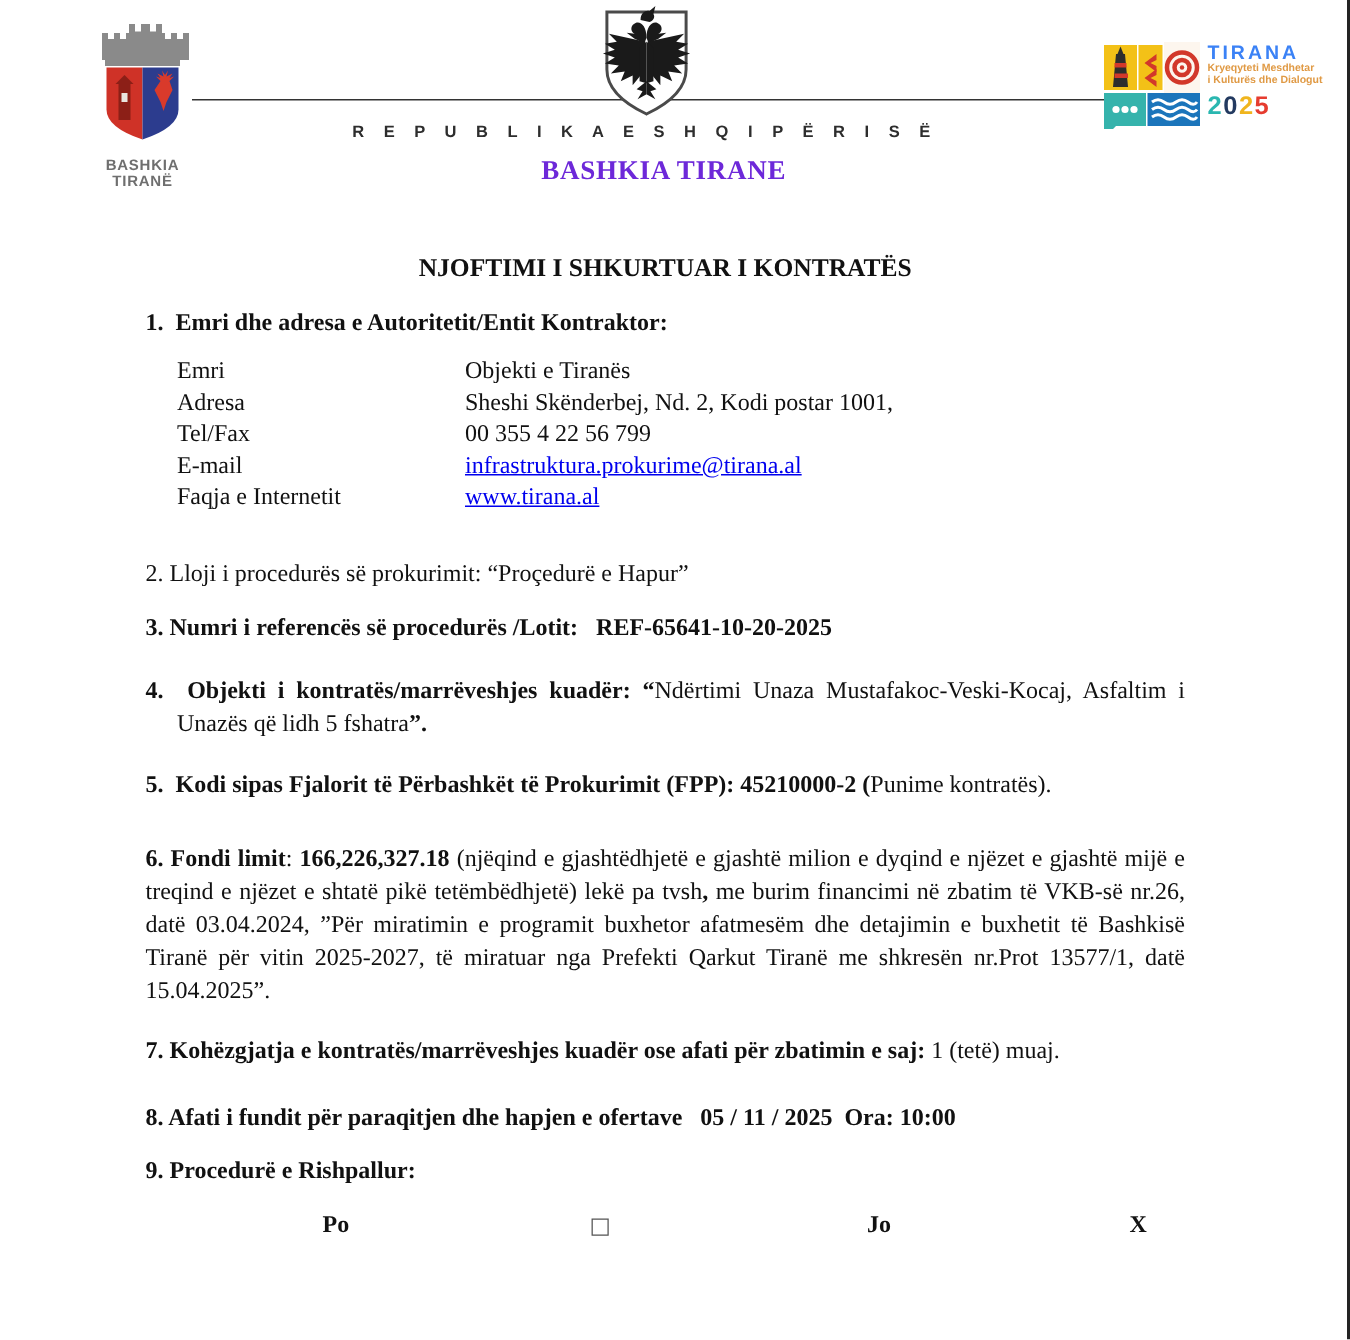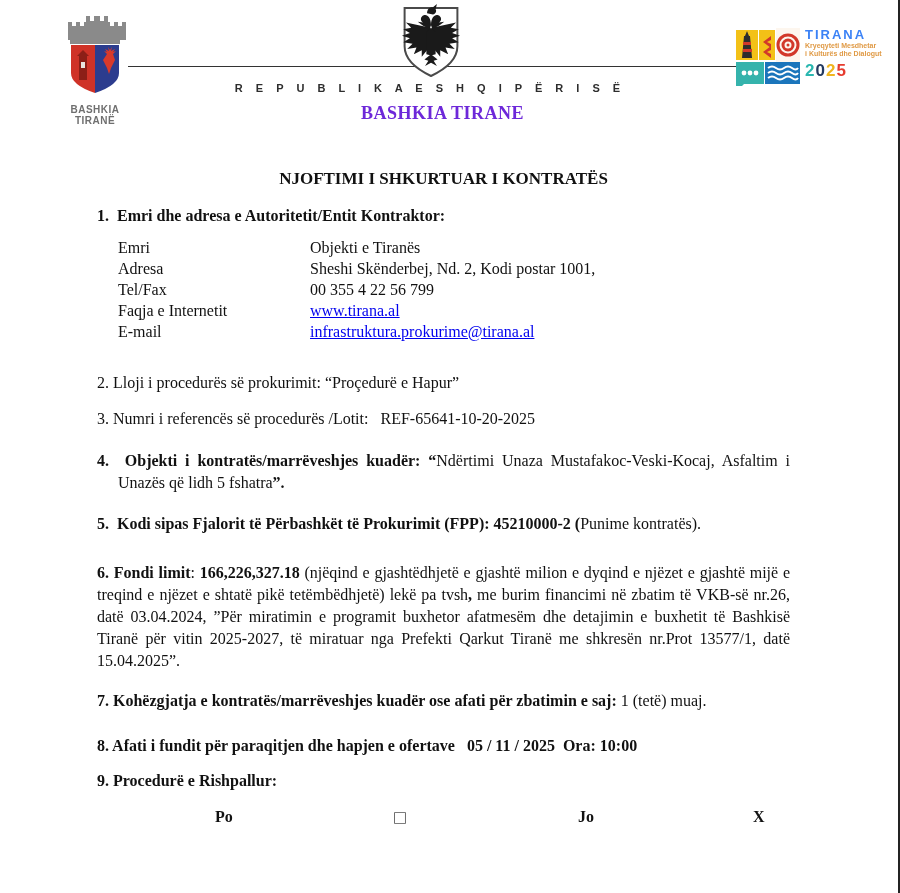--- a/index.html
+++ b/index.html
@@ -54,21 +54,21 @@
   .pre { white-space:pre-wrap; }
   .just { text-align:justify; }
 
   .s1 { margin-top:15px; font-weight:bold; }
   .contact { margin-top:10px; margin-left:21px; line-height:21px; }
   .c-row { display:flex; }
   .c-label { width:192px; flex:none; }
   .link { color:#0000ee; text-decoration:underline; cursor:pointer; }
 
   .s2 { margin-top:30px; font-weight:normal; }
-  .s3 { margin-top:14px; font-weight:normal; }
+  .s3 { margin-top:14px; font-weight:bold; }
   .s4 { margin-top:20px; padding-left:21px; text-indent:-21px; }
   .s5 { margin-top:19px; }
   .s6 { margin-top:27px; }
   .s7 { margin-top:18px; }
   .s8 { margin-top:23px; font-weight:bold; }
   .s9 { margin-top:13px; font-weight:bold; }
 
   .answers { position:relative; margin-top:14px; height:24px; }
   .answers span { position:absolute; top:0; }
   .ans-po { left:118px; font-weight:bold;text-align:right; }
@@ -183,26 +183,26 @@
       </div>
       <div class="c-row">
         <span class="c-label">Adresa</span>
         <span class="c-value">Sheshi Skënderbej, Nd. 2, Kodi postar 1001,</span>
       </div>
       <div class="c-row">
         <span class="c-label">Tel/Fax</span>
         <span class="c-value">00 355 4 22 56 799</span>
       </div>
       <div class="c-row">
+        <span class="c-label">E-mail</span>
+        <a class="c-value link">infrastruktura.prokurime@tirana.al</a>
+      </div>
+      <div class="c-row">
         <span class="c-label">Faqja e Internetit</span>
         <a class="c-value link">www.tirana.al</a>
-      </div>
-      <div class="c-row">
-        <span class="c-label">E-mail</span>
-        <a class="c-value link">infrastruktura.prokurime@tirana.al</a>
       </div>
     </div>
 
     <div class="s2">2. Lloji i procedurës së prokurimit: “Proçedurë e Hapur”</div>
 
     <div class="s3 pre">3. Numri i referencës së procedurës /Lotit: &nbsp; REF-65641-10-20-2025</div>
 
     <div class="s4 just"><span class="b">4.&nbsp; Objekti i kontratës/marrëveshjes kuadër: “</span><span>Ndërtimi Unaza Mustafakoc-Veski-Kocaj, Asfaltim i Unazës që lidh 5 fshatra</span><span class="b">”.</span></div>
 
     <div class="s5"><span class="b pre">5.&nbsp; Kodi sipas Fjalorit të Përbashkët të Prokurimit (FPP): 45210000-2 (</span><span>Punime kontratës).</span></div>

